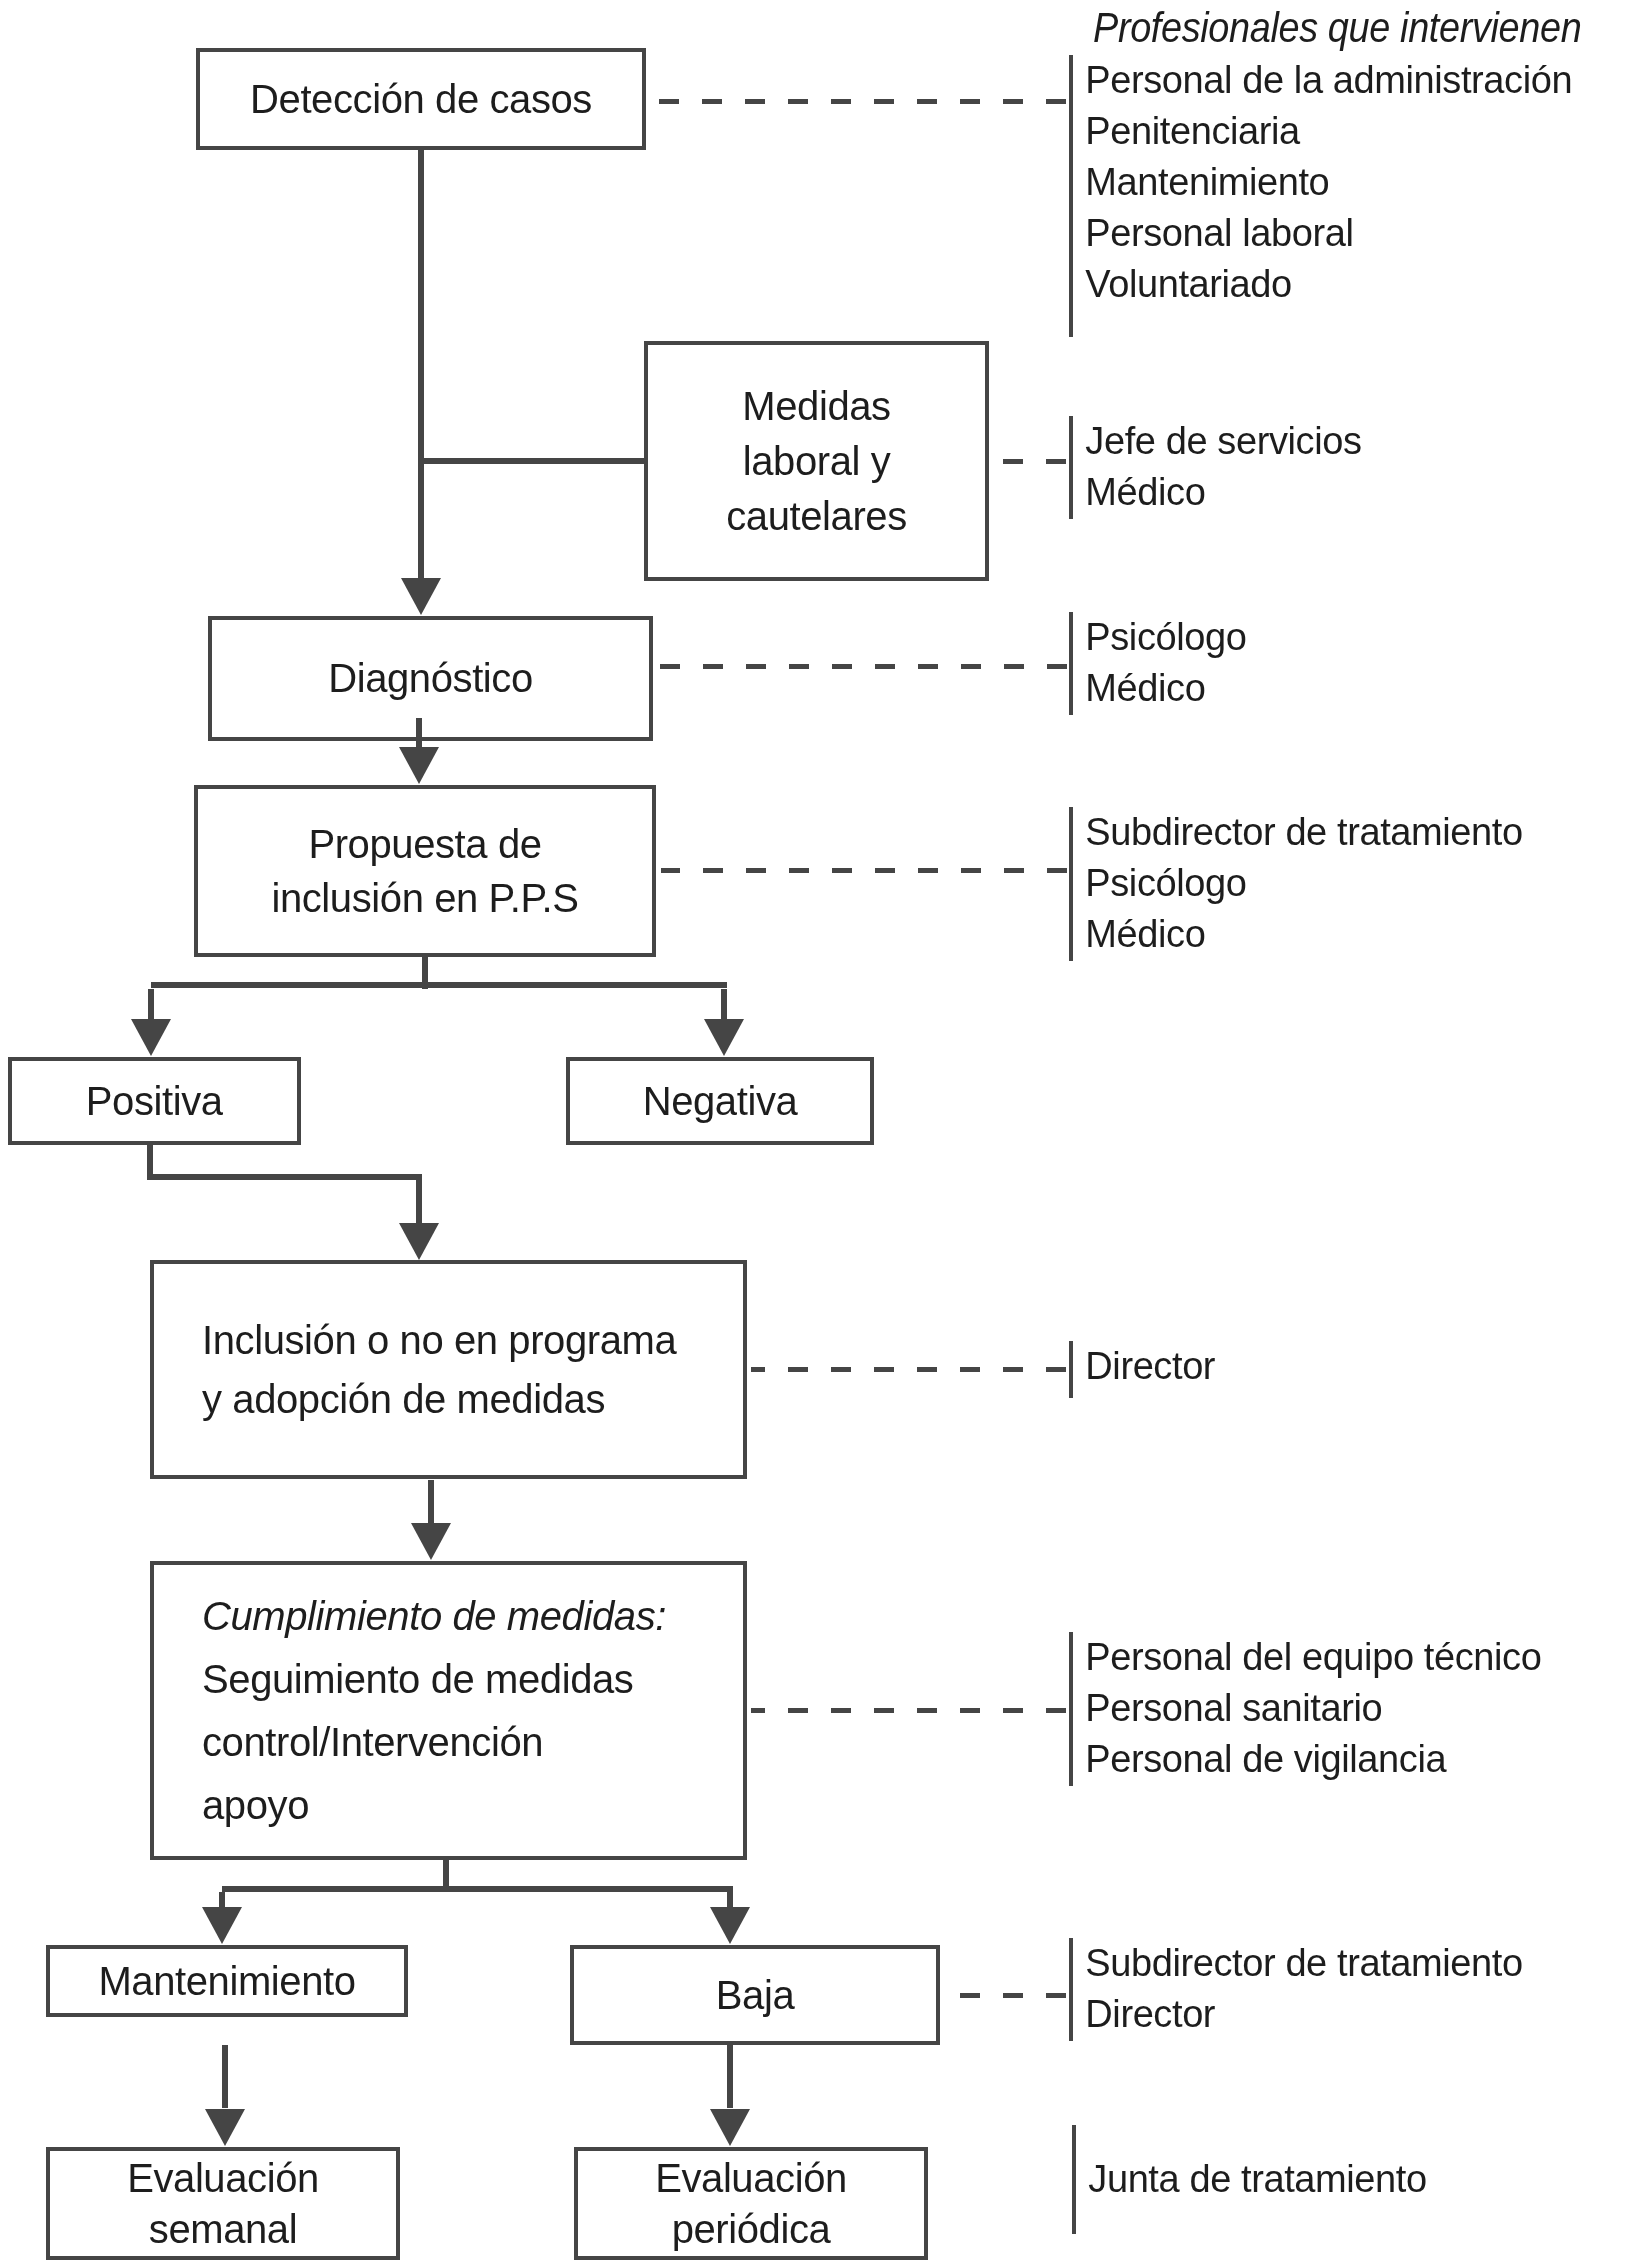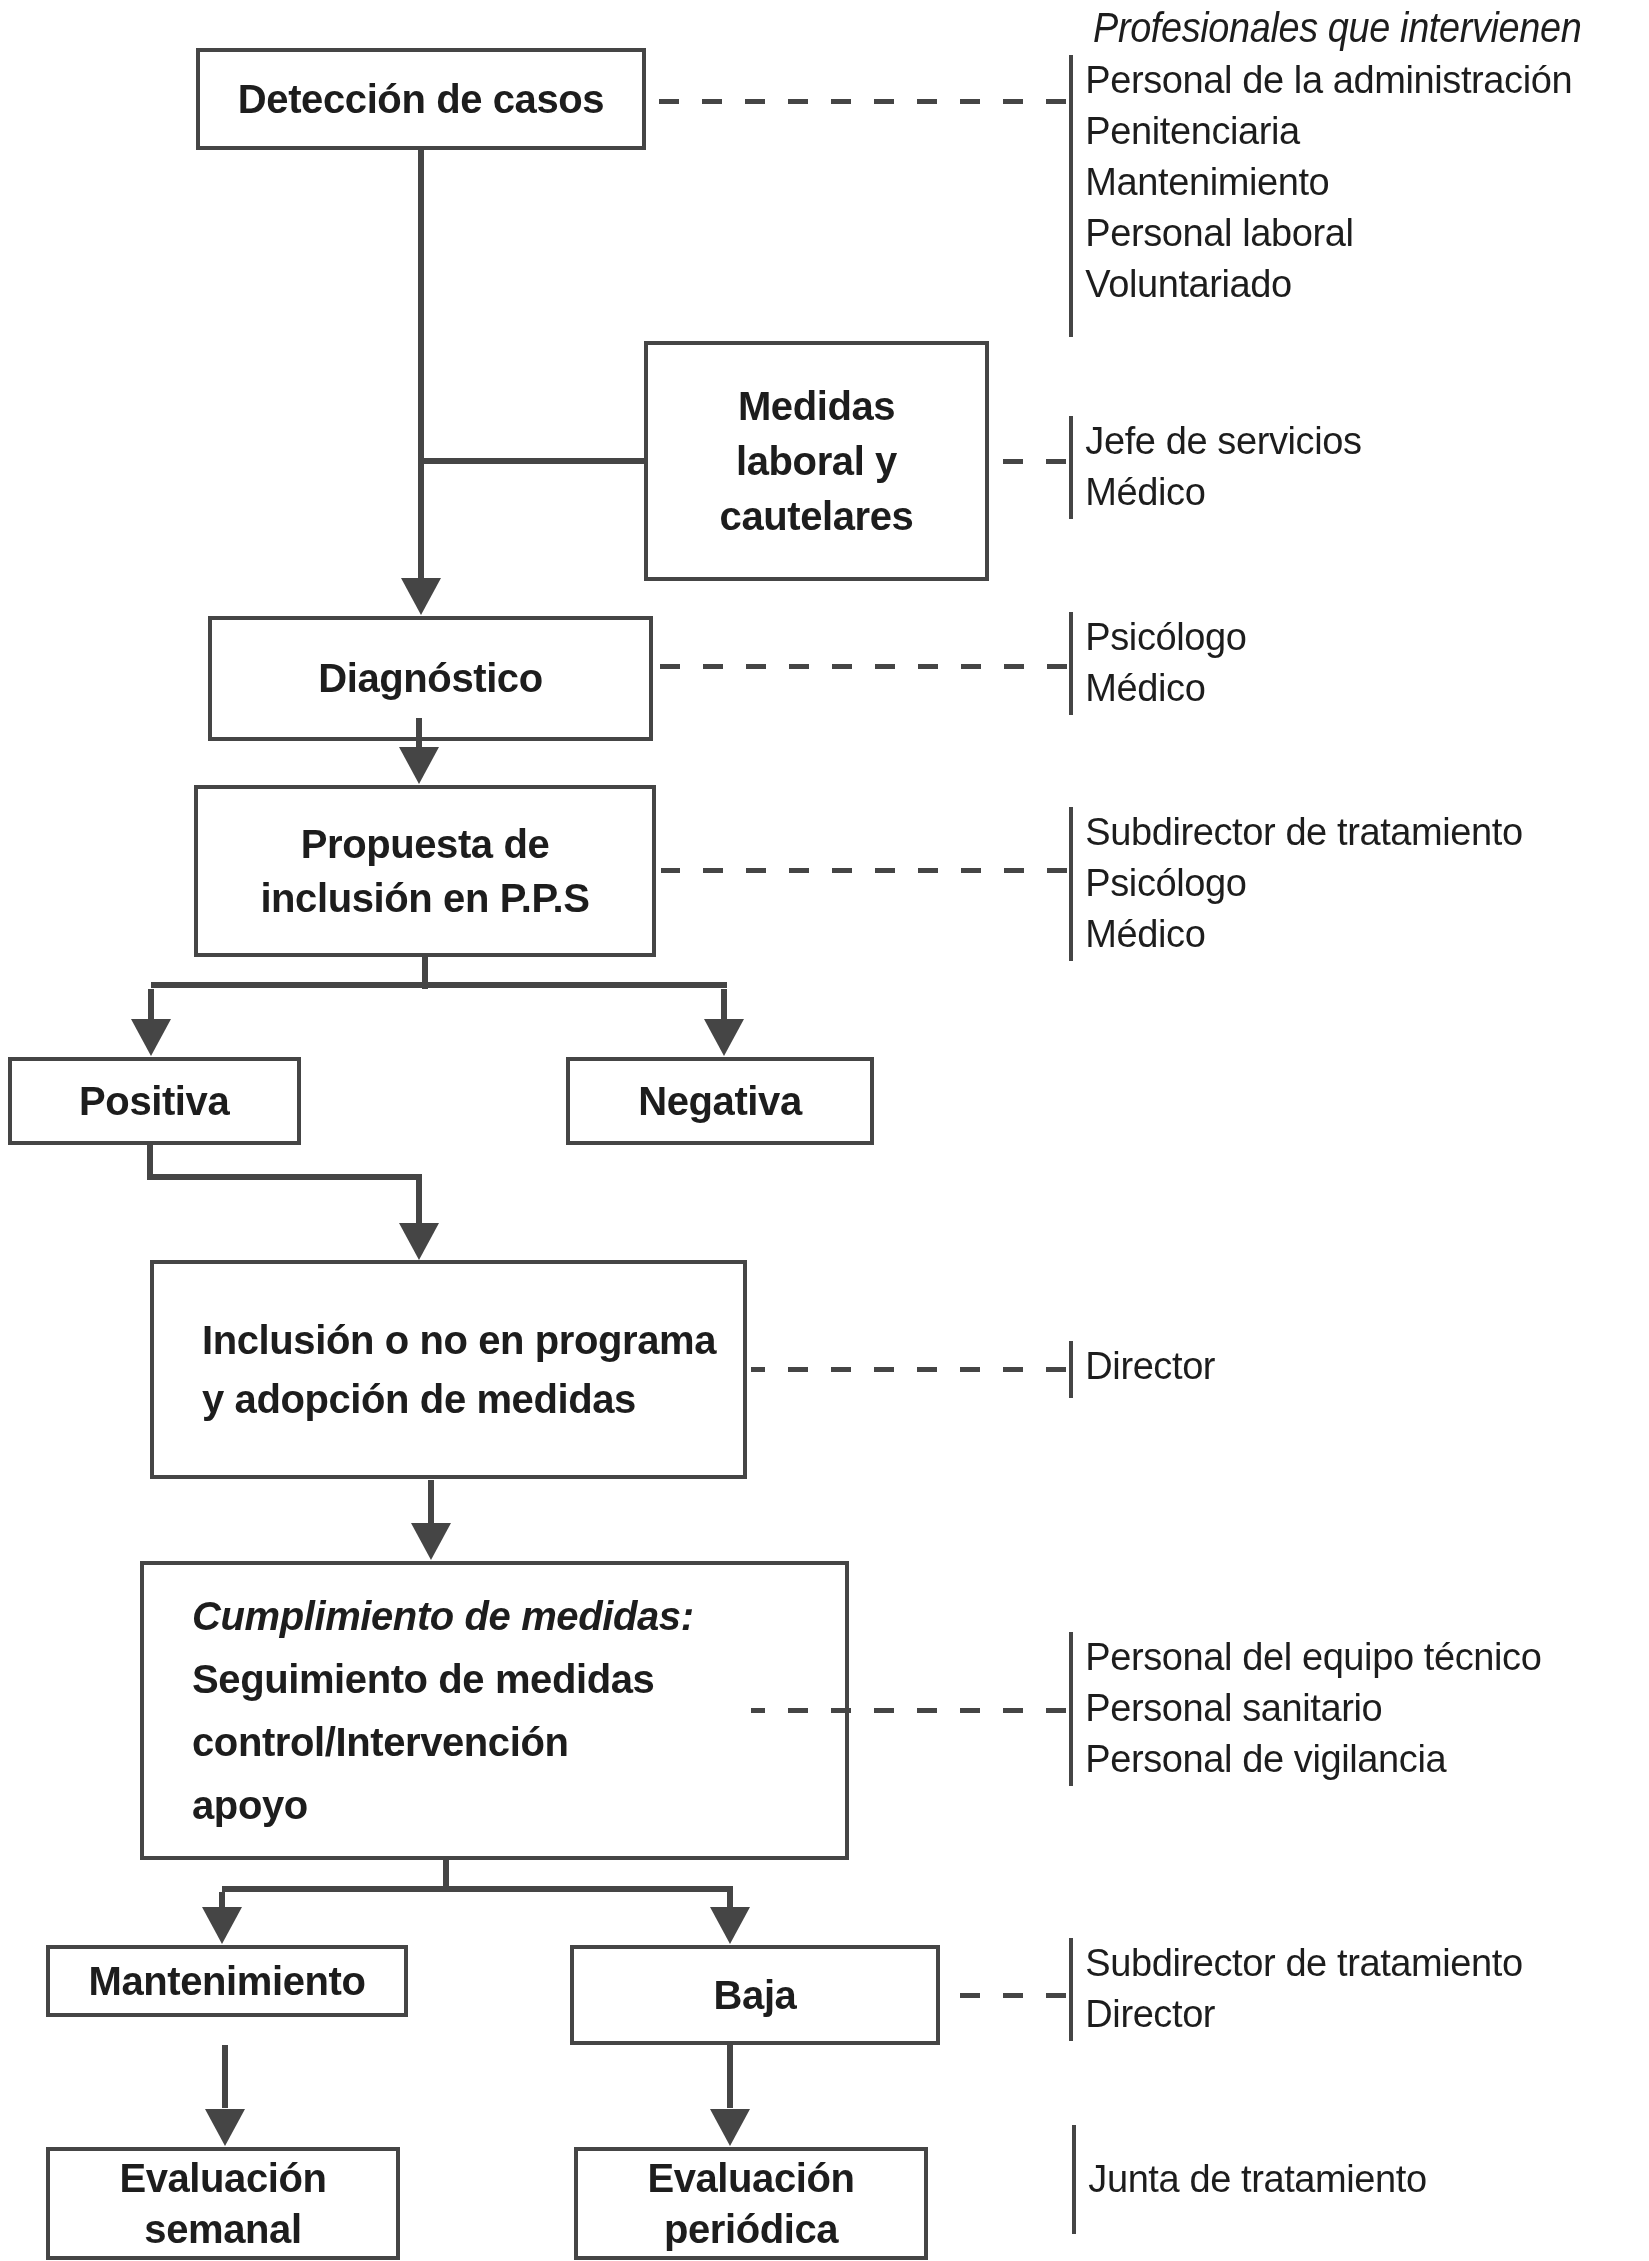--- a/index.html
+++ b/index.html
@@ -14,21 +14,20 @@
     font-family:"Liberation Sans","DejaVu Sans",sans-serif;
     color:var(--text);
   }
   .stage{position:absolute;inset:0;}
   
   .box{
     position:absolute;border:4.6px solid var(--line);background:#fff;
     display:flex;flex-direction:column;align-items:center;justify-content:center;
     font-size:40px;line-height:51px;letter-spacing:-0.4px;text-align:center;
     white-space:nowrap;
-    font-weight:bold;
   }
   .box.left{align-items:flex-start;text-align:left;padding-left:48px;}
   .box .it{font-style:italic;}
   .lh70{line-height:54px;}
   .lh72{line-height:55px;}
   .lh76{line-height:59px;}
   .lh82{line-height:63px;}
   
   .vl{position:absolute;width:6.2px;background:var(--line);}
   .hl{position:absolute;height:6.2px;background:var(--line);}
@@ -80,21 +79,21 @@
 
   <div class="box" style="left:566px;top:1057px;width:308px;height:88px">
     <span>Negativa</span>
   </div>
 
   <div class="box left lh76" style="left:150px;top:1260px;width:597px;height:219px">
     <span>Inclusión o no en programa</span>
     <span>y adopción de medidas</span>
   </div>
 
-  <div class="box left lh82" style="left:140px;top:1561px;width:709px;height:299px">
+  <div class="box left lh82" style="left:150px;top:1561px;width:597px;height:299px">
     <span class="it">Cumplimiento de medidas:</span>
     <span>Seguimiento de medidas</span>
     <span>control/Intervención</span>
     <span>apoyo</span>
   </div>
 
   <div class="box" style="left:46px;top:1945px;width:362px;height:72px">
     <span>Mantenimiento</span>
   </div>
 

